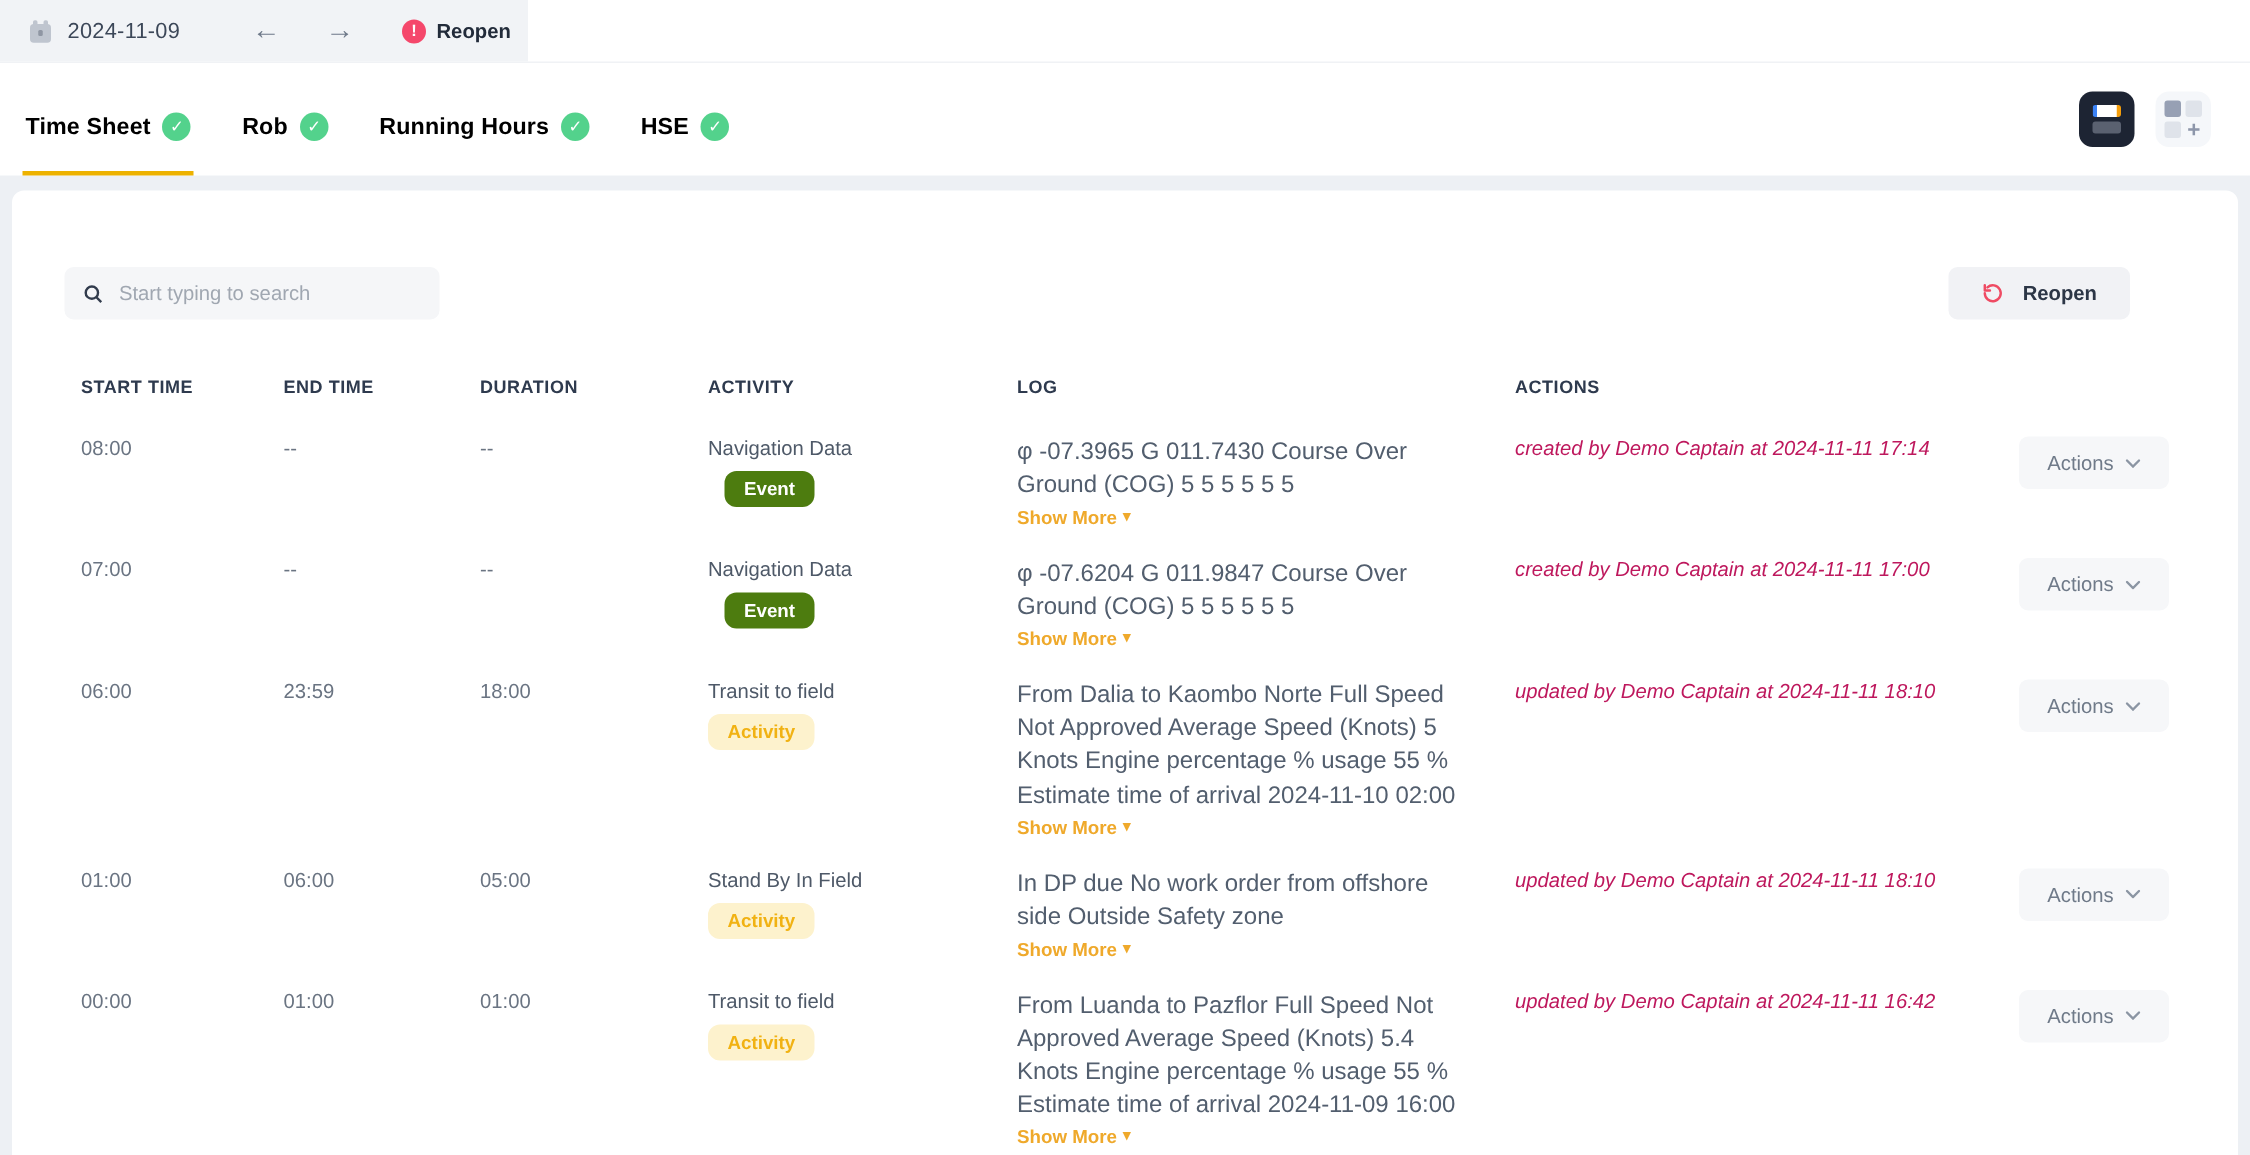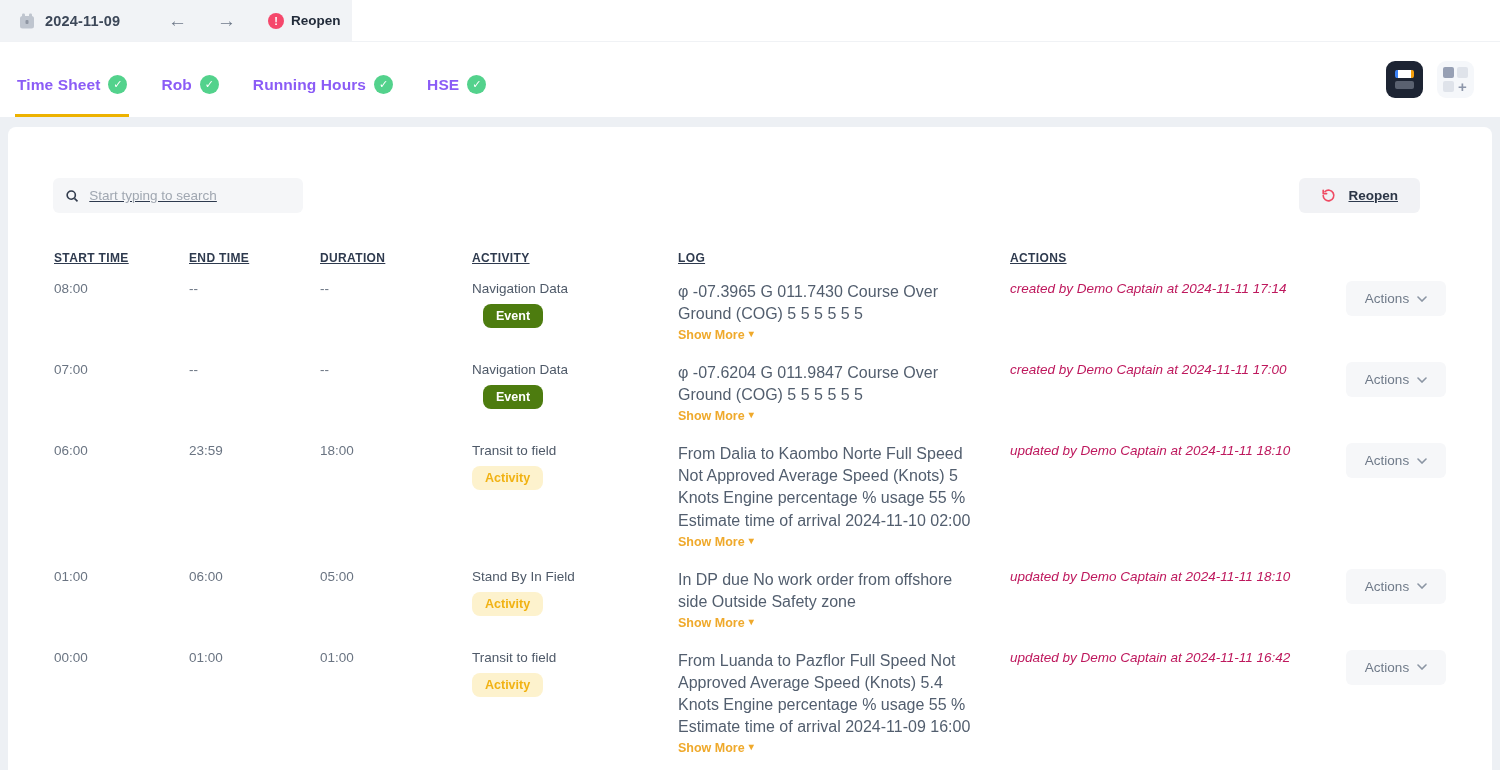--- a/index.html
+++ b/index.html
@@ -3,57 +3,57 @@
 <meta charset="utf-8">
 <style>
   * { margin:0; padding:0; box-sizing:border-box; }
   html,body { width:1500px; height:770px; overflow:hidden; }
   body { font-family:"Liberation Sans", sans-serif; background:#edf0f4; color:#2e3a4e; }
 
   
   .topbar { height:42px; background:#fff; display:flex; align-items:stretch; border-bottom:1px solid #f0f2f5; }
   .topbar-group { width:352px; background:#f1f3f6; display:flex; align-items:center; }
   .datebox { display:flex; align-items:center; gap:9px; padding-left:18px; width:150px; }
-  .date-text { font-size:14.5px; color:#3c4758; letter-spacing:.2px;font-weight:bold; }
+  .date-text { font-size:14.5px; color:#3c4758; letter-spacing:.2px; }
   .nav-arrow { background:none; border:none; cursor:pointer; font-size:19px; color:#6f7a8a; line-height:1; padding:2px 6px; }
   .nav-arrow.left { margin-left:12px; }
   .nav-arrow.right { margin-left:18px; }
   .status-chip { display:flex; align-items:center; gap:7px; margin-left:26px; }
   .alert-dot { width:16px; height:16px; border-radius:50%; background:#f5476b; color:#fff; font-size:11px; font-weight:bold; display:flex; align-items:center; justify-content:center; }
   .status-chip-label { font-size:13.5px; font-weight:bold; color:#222b3a; }
 
   
   .tabbar { height:75px; background:#fff; display:flex; align-items:center; padding:0 26px 0 15px; }
   .tabs { display:flex; align-items:flex-end; gap:30px; height:100%; }
   .tab { display:flex; align-items:center; gap:8px; padding:26px 2px 20px; border-bottom:3px solid transparent; cursor:pointer; }
   .tab.active { border-bottom-color:#edb200; }
-  .tab-label { font-size:15.5px; font-weight:bold; color:#8b5cf6; letter-spacing:.1px; }
+  .tab-label { font-size:15.5px; font-weight:bold; color:#000000; letter-spacing:.1px; }
   .check-circle { width:19px; height:19px; border-radius:50%; background:#53d28c; color:#fff; font-size:11px; display:flex; align-items:center; justify-content:center; flex:none; }
   .tabbar-right { margin-left:auto; display:flex; align-items:center; gap:14px; }
   .viewbtn-dark { width:37px; height:37px; border:none; border-radius:9px; background:#1d2433; display:flex; flex-direction:column; align-items:center; justify-content:center; gap:3px; cursor:pointer; }
   .vb-bar1 { width:19px; height:8px; background:#fff; border-left:3px solid #3b82f6; border-right:3px solid #f59e0b; border-radius:2px; }
   .vb-bar2 { width:19px; height:8px; background:#5a6170; border-radius:2px; }
   .viewbtn-light { width:37px; height:37px; border:none; border-radius:9px; background:#f5f7fa; display:grid; grid-template-columns:11px 11px; grid-template-rows:11px 11px; gap:3px; align-content:center; justify-content:center; cursor:pointer; }
   .gp-sq { border-radius:2px; background:#dfe3ea; }
   .gp-sq.filled { background:#97a0b4; }
   .gp-plus { color:#8d96aa; font-size:15px; font-weight:bold; line-height:11px; text-align:center; }
 
   
   .card { margin:10px 8px 0; background:#fff; border-radius:8px; min-height:618px; display:flex; flex-direction:column; }
-  .toolbar { display:flex; align-items:center; justify-content:space-between; padding:51px 72px 0 45px;text-decoration:underline; }
+  .toolbar { display:flex; align-items:center; justify-content:space-between; padding:51px 72px 0 35px; }
   .searchbox { width:250px; height:35px; background:#f5f6f8; border-radius:6px; display:flex; align-items:center; gap:10px; padding:0 12px; }
   .searchbox input { border:none; outline:none; background:transparent; font-family:"Liberation Sans",sans-serif; font-size:13.5px; color:#3c4758; width:100%; }
   .searchbox input::placeholder { color:#a0a7b1; }
   .reopen-btn { display:flex; align-items:center; gap:12px; height:35px; padding:0 22px; background:#f1f2f5; border:none; border-radius:6px; cursor:pointer; }
   .reopen-btn span { font-size:13.5px; font-weight:bold; color:#2c3646; }
 
   
   .table { padding:38px 46px 0; }
   .thead, .trow { display:grid; grid-template-columns:135px 131px 152px 206px 332px 1fr 110px; }
-  .thead { margin-bottom:16px;text-decoration:underline; }
+  .thead { margin-bottom:26px; }
   .th { font-size:12px; font-weight:bold; color:#2e3a4e; letter-spacing:.03em; }
   .trow { margin-bottom:20px; align-items:start; }
   .cell { font-size:13.5px; color:#6a7482; padding-right:18px; }
   .activity-name { font-size:13.5px; color:#4e5968; margin-bottom:8px; }
   .badge { display:inline-block; font-size:12.5px; font-weight:bold; padding:5px 13px; border-radius:8px; }
   .badge.event { background:#4d7c0f; color:#fff;margin-left:11px; }
   .badge.activity { background:#fdf2cd; color:#f1b213; }
   .desc { font-size:16px; color:#525e6e; line-height:1.38; padding-right:10px; }
   .show-more { display:inline-flex; align-items:flex-start; gap:4px; margin-top:3px; font-size:12.5px; font-weight:bold; color:#efa92b; cursor:pointer; text-decoration:none; }
   .show-more .caret { font-size:10px; }

